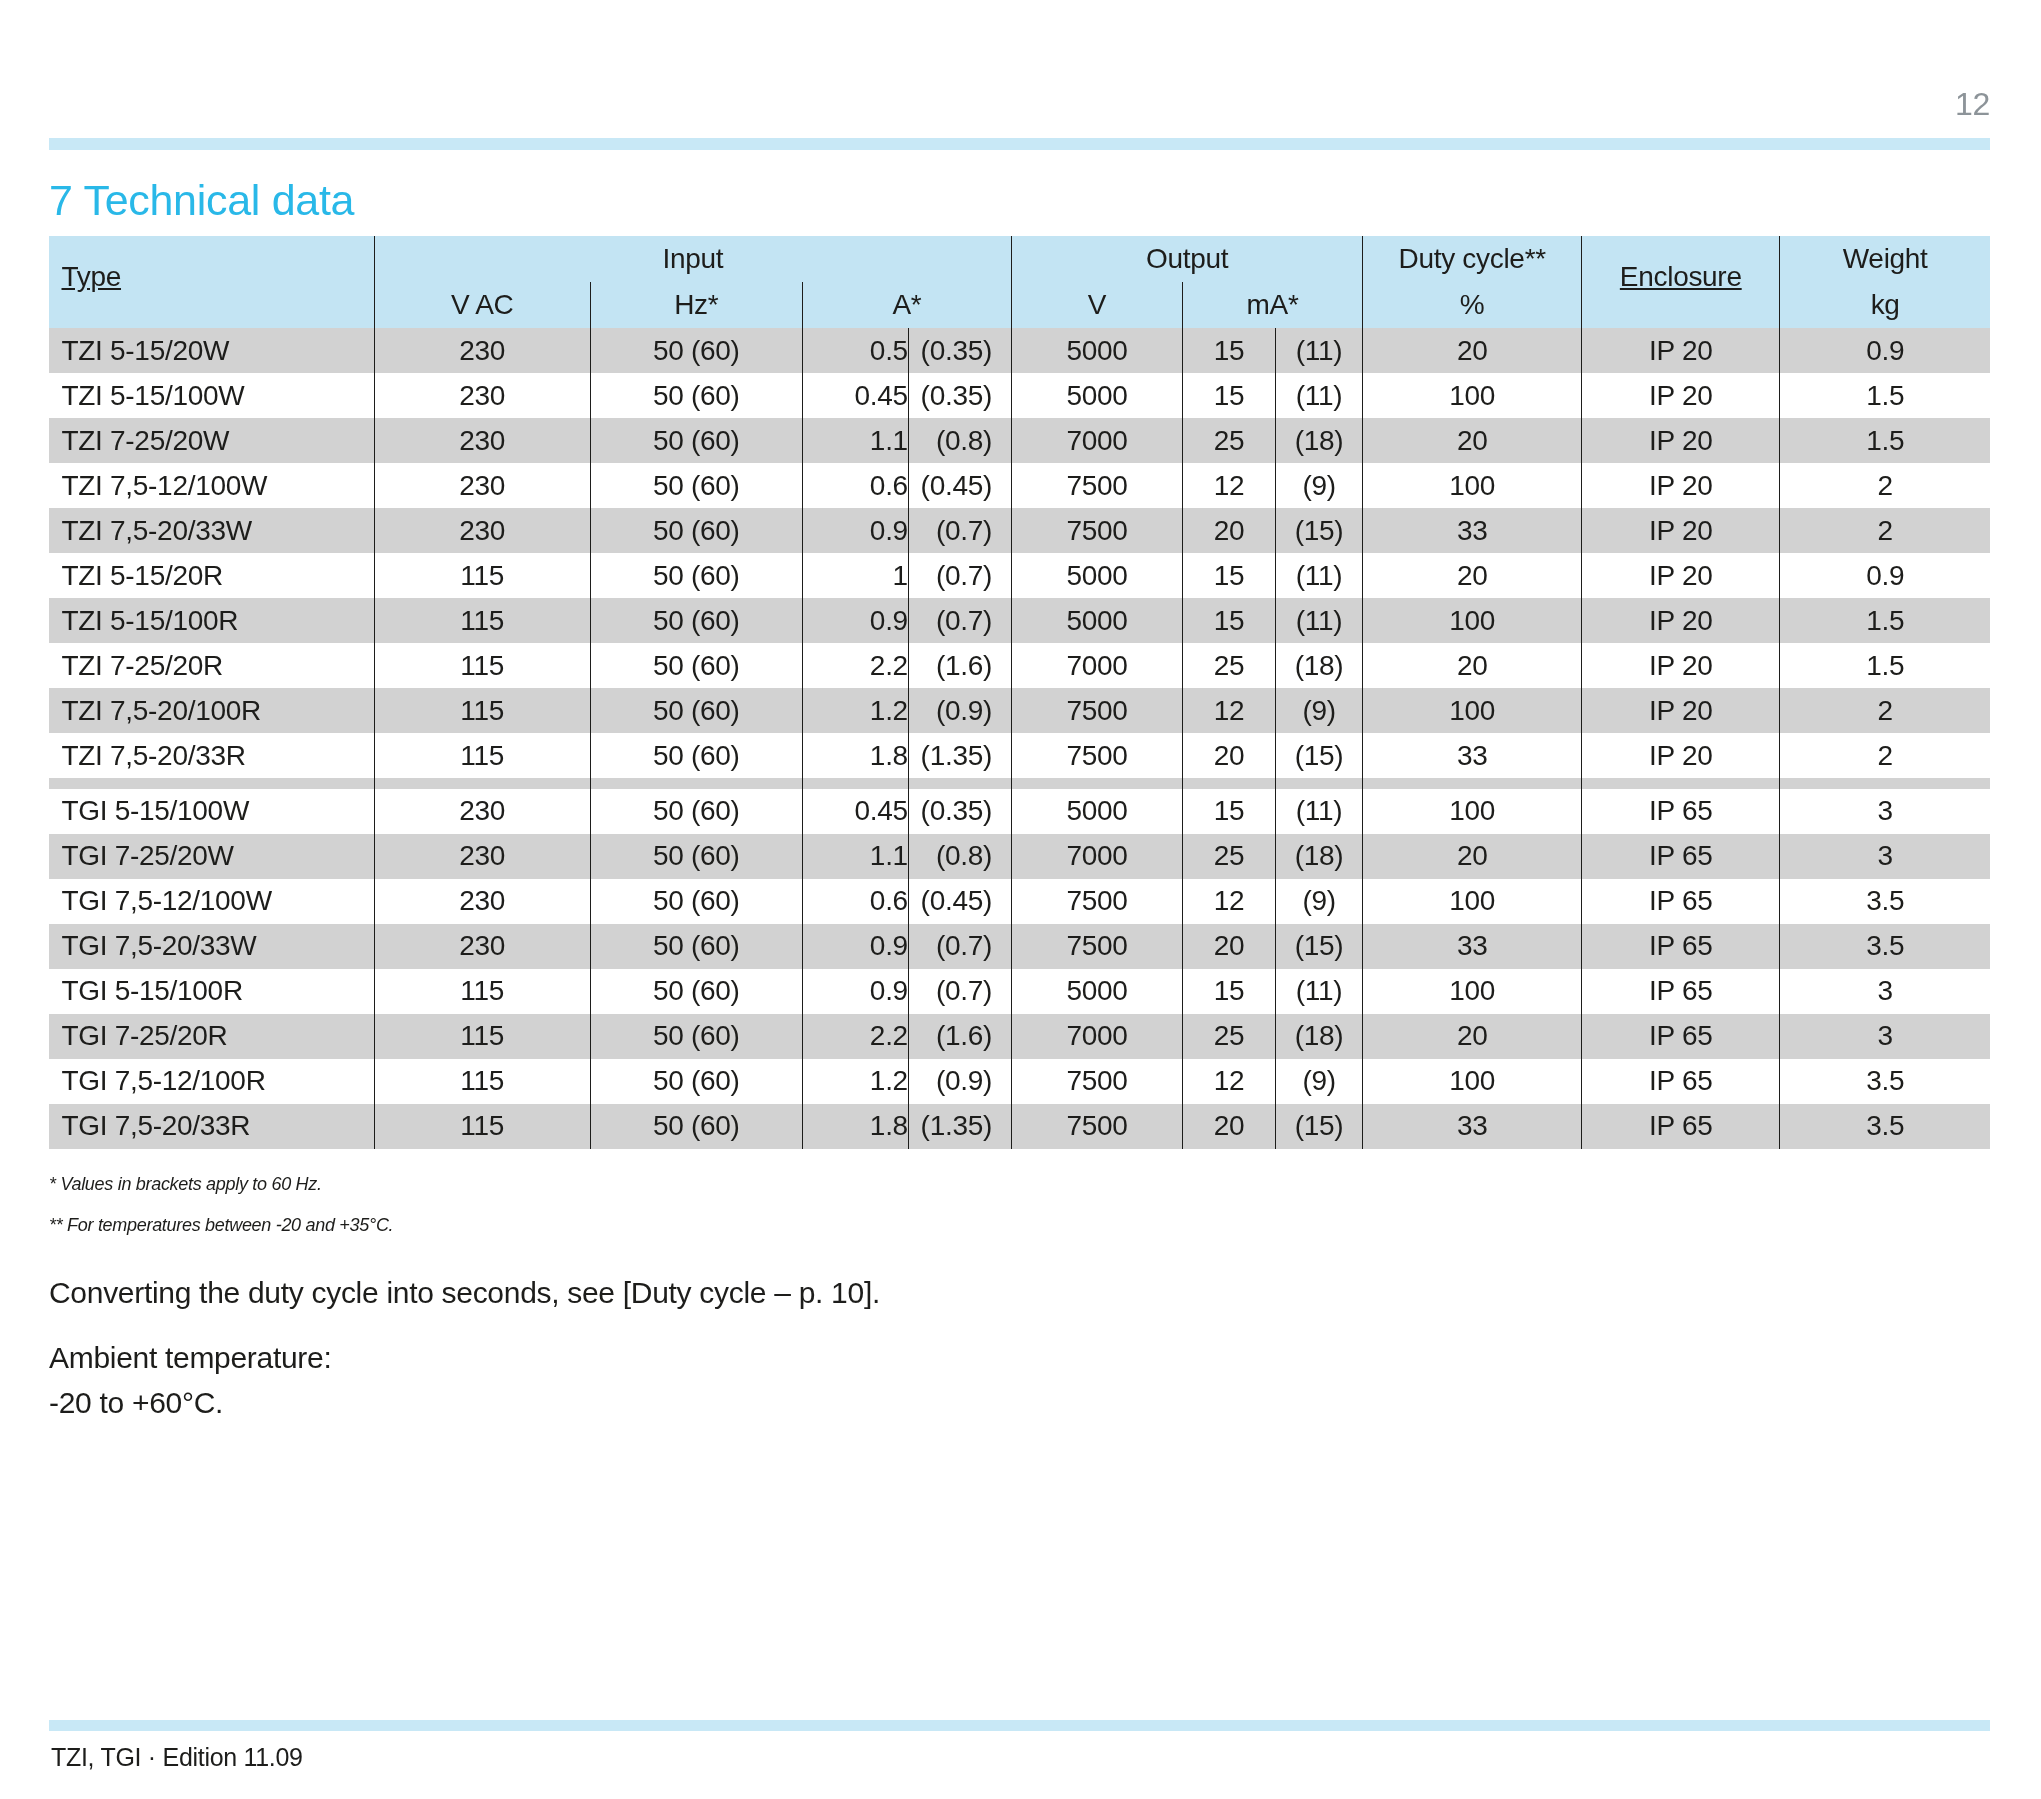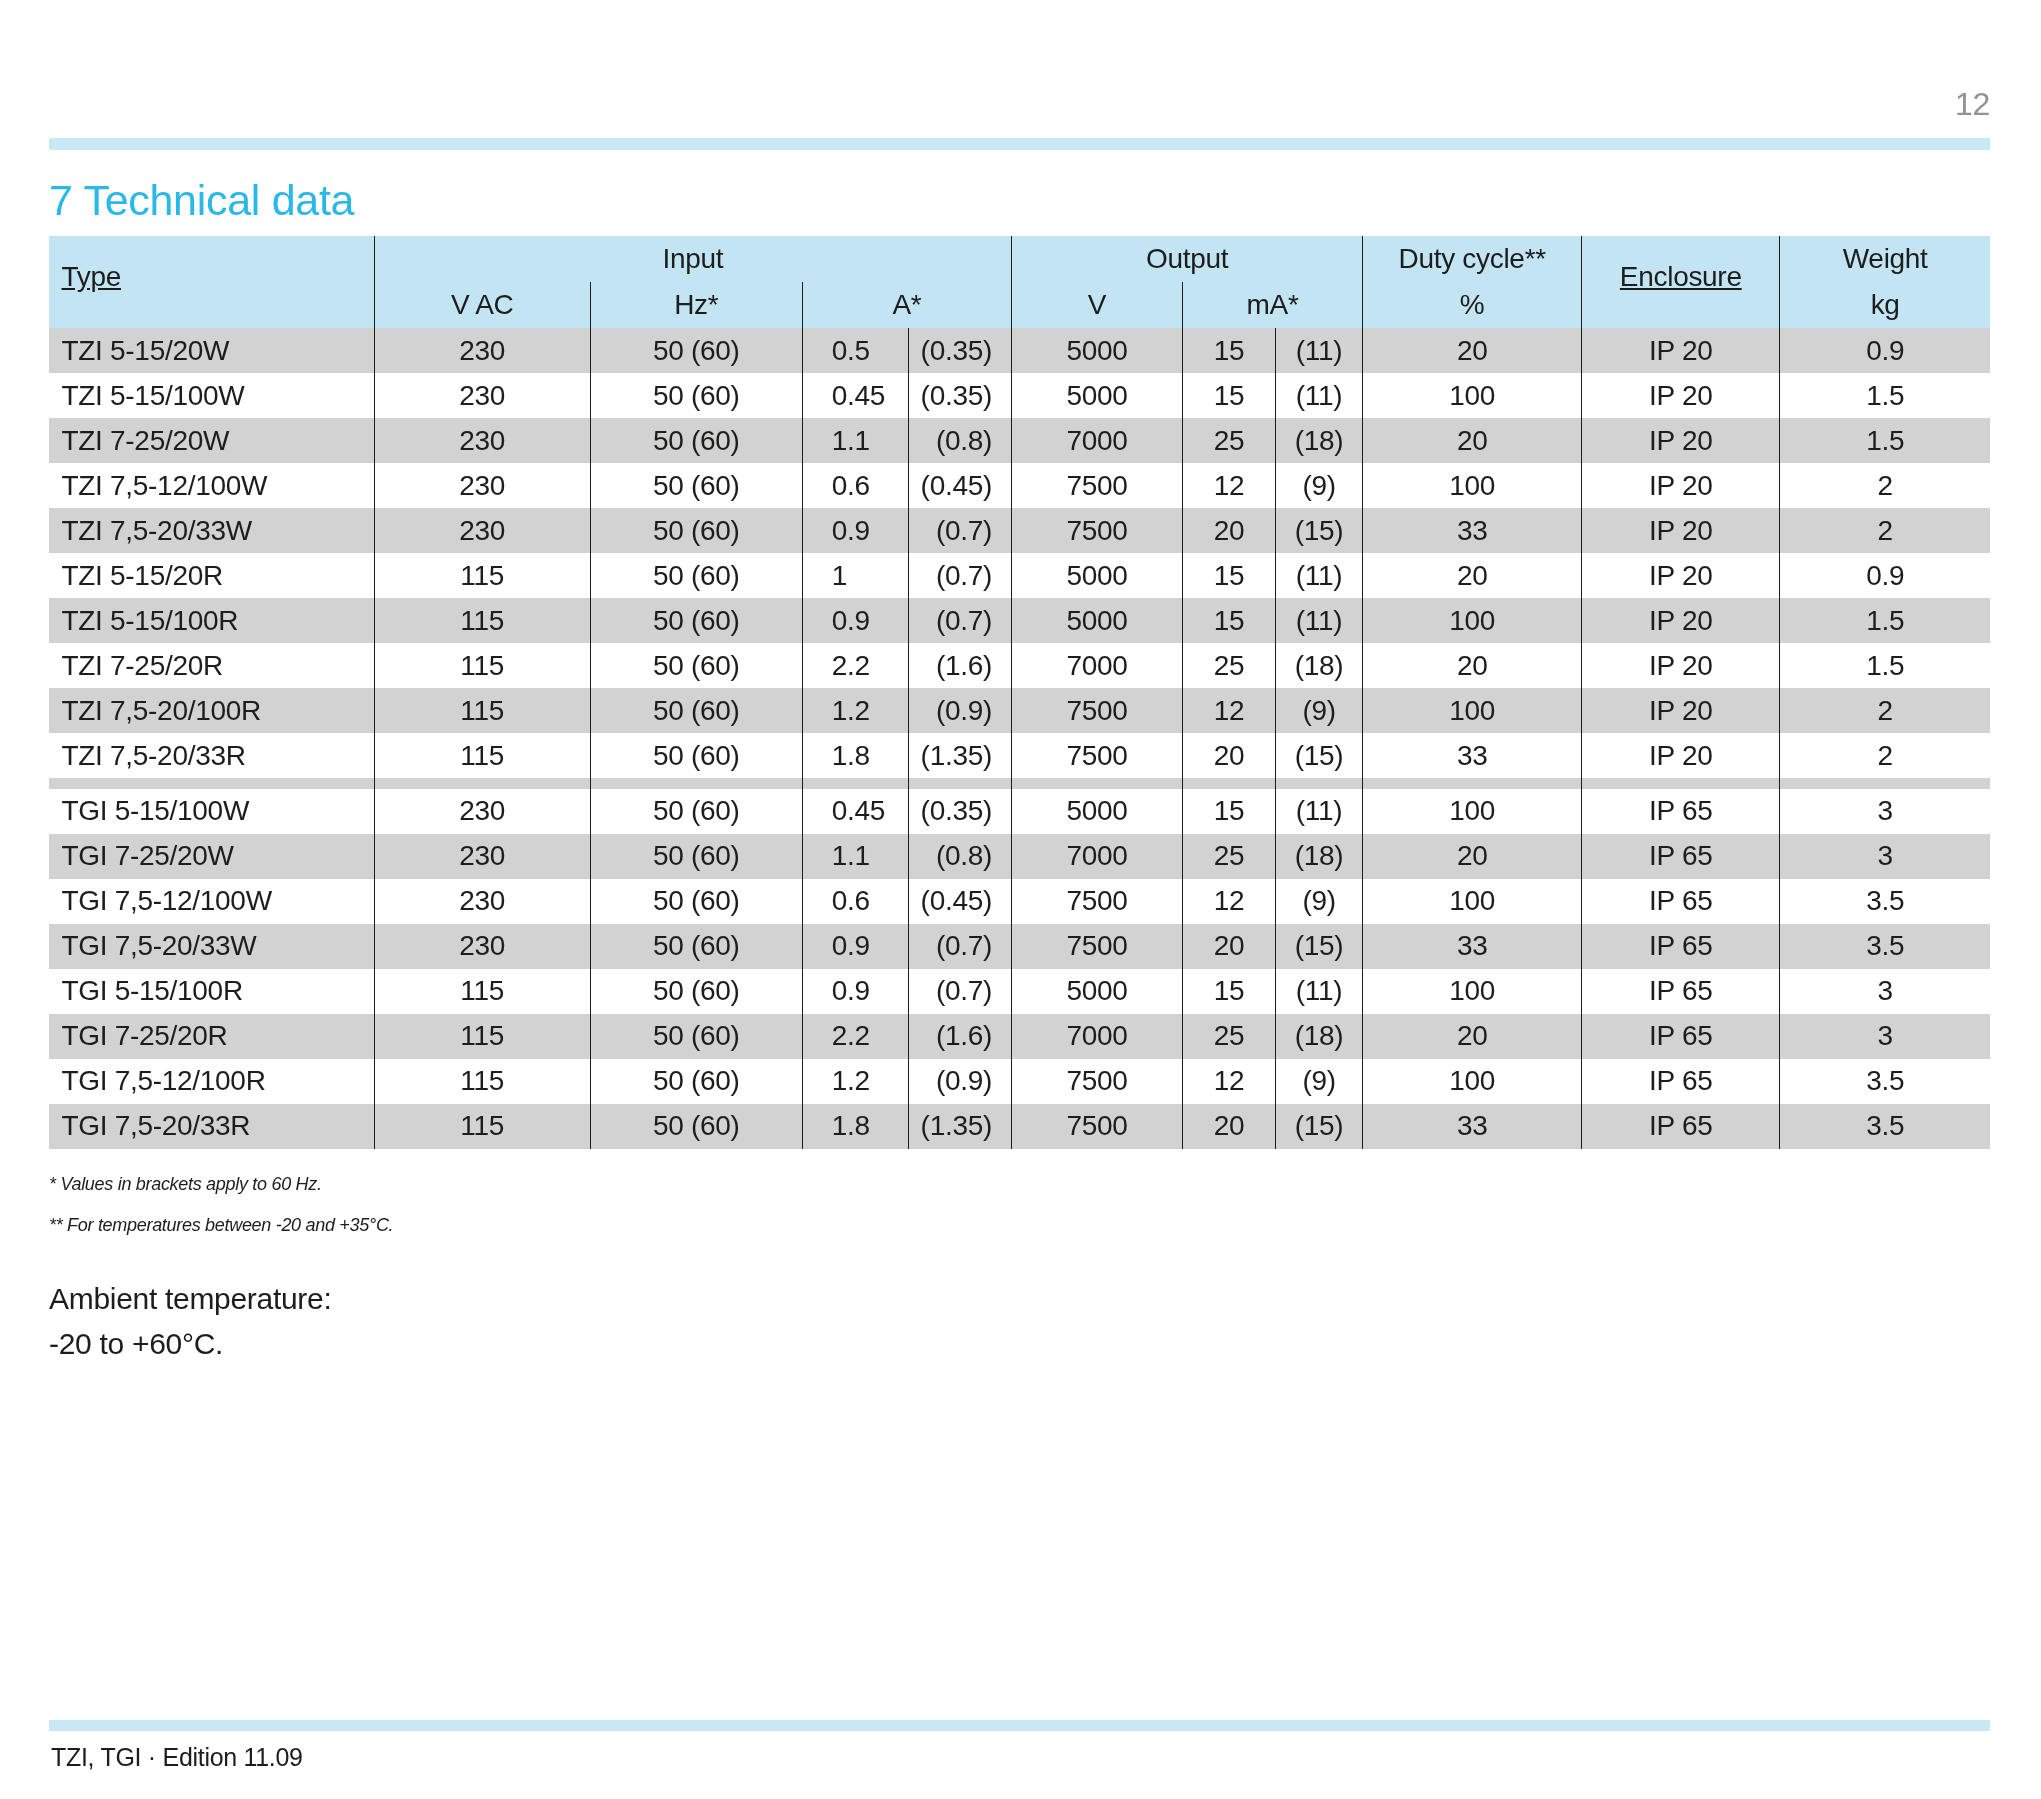--- a/index.html
+++ b/index.html
@@ -22,21 +22,21 @@
   thead th{background:var(--hdr);height:46px;text-align:center;vertical-align:middle;}
   thead th.vtop{vertical-align:top;padding-top:25px;text-decoration:underline;}
   thead th.h-type{text-align:left;padding-left:12.5px;}
   .br{border-right:1.8px solid var(--line);}
   tbody td{height:45px;text-align:center;border-right:1.8px solid var(--line);}
   tbody td.last{border-right:0;}
   tbody tr.g{background:var(--gray);}
   tbody tr.w{background:#ffffff;}
   tbody tr.sep td{height:10.7px;background:var(--gray);}
   tbody td.c-type{text-align:left;padding-left:12.5px;}
-  tbody td.c-a{text-align:left;padding-left:29px;margin-top:24px;}
+  tbody td.c-a{text-align:right;padding-left:29px;margin-top:24px;}
   tbody td.c-a_b{text-align:right;padding-right:19px;}
   .footnotes{position:absolute;top:1164px;left:49px;font-size:18px;font-style:italic;line-height:41px;}
   .bodytext{position:absolute;top:1276px;left:49px;font-size:30px;}
   .bodytext .p1{margin-bottom:25px;}
   .bodytext .p2{line-height:45px;}
   .rule-bottom{position:absolute;top:1720px;left:49px;width:1941px;height:10.7px;background:var(--band);}
   .footer{position:absolute;top:1743px;left:51px;font-size:25px;}
 </style>
 </head>
 <body>
@@ -330,19 +330,20 @@
       </tbody>
   </table>
 </div>
 
 <div class="footnotes">
   <div>* Values in brackets apply to 60 Hz.</div>
   <div>** For temperatures between -20 and +35°C.</div>
 </div>
 
 <div class="bodytext">
+  <div class="p1">Converting the duty cycle into seconds, see [Duty cycle – p. 10].</div>
   <div class="p2">Ambient temperature:</div>
   <div class="p2">-20 to +60°C.</div>
 </div>
 
 <div class="rule-bottom"></div>
 <div class="footer">TZI, TGI · Edition 11.09</div>
 
 
 </body></html>

